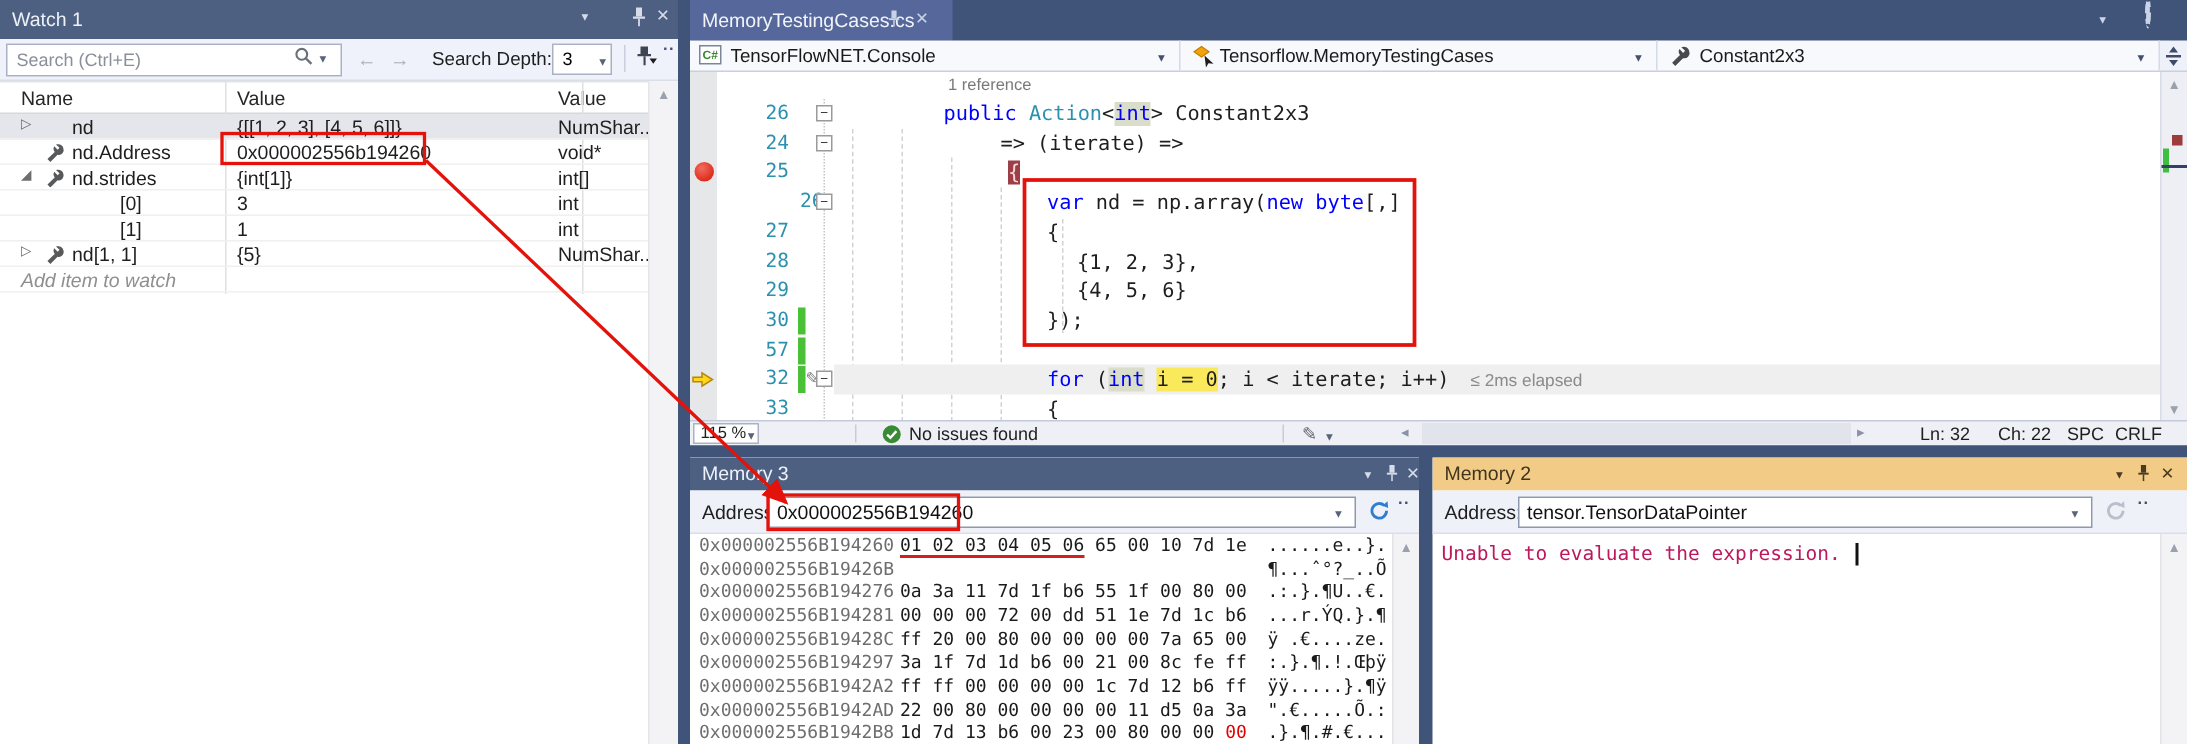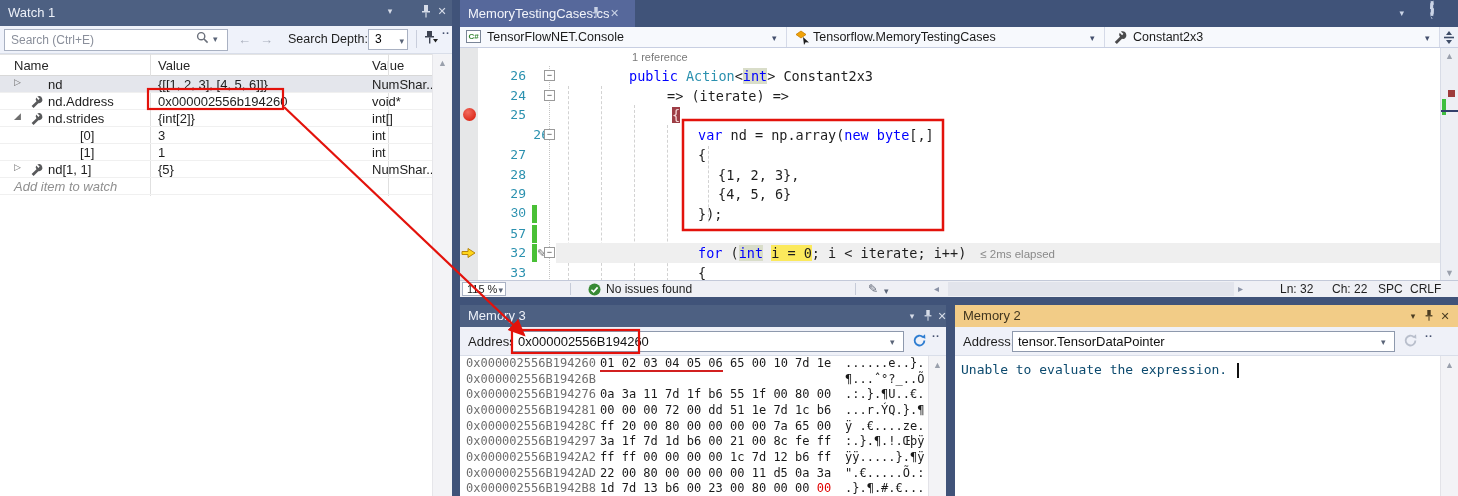--- a/index.html
+++ b/index.html
@@ -74,21 +74,21 @@
   .addr-row{position:absolute;left:0;right:0;top:22px;height:29px;background:#EFF1F8;border-bottom:1px solid #D9DEE9;font-size:13px;color:#1E1E1E;}
   .addr-lbl{position:absolute;left:8px;top:7px;}
   .addr-input{position:absolute;top:4px;height:21px;border:1px solid #8E99AD;background:#fff;font-size:13px;color:#111;padding:0 18px 0 5px;font-family:"Liberation Sans",sans-serif;}
   .m-row{position:absolute;font-family:"DejaVu Sans Mono",monospace;font-size:12px;height:15px;line-height:15px;white-space:pre;color:#1A1A1A;}
   .m-addr{position:absolute;left:6px;color:#6E6E6E;}
   .m-hex{position:absolute;left:140px;}
   .m-ascii{position:absolute;left:385px;}
   .mk{border-bottom:2px solid #D22020;}
   .rd{color:#E00000;}
   .mem-scroll{position:absolute;top:51px;bottom:0;background:#F3F3F6;border-left:1px solid #E3E3E8;}
-  #eval-msg{position:absolute;left:6px;top:57px;font-family:"DejaVu Sans Mono",monospace;font-size:13px;color:#0c4a6e;}
+  #eval-msg{position:absolute;left:6px;top:57px;font-family:"DejaVu Sans Mono",monospace;font-size:13px;color:#be185d;}
   #cursor{display:inline-block;width:1.5px;height:15px;background:#111;vertical-align:middle;margin-left:10px;}
 
   
   .gear{width:11px;height:11px;border-radius:50%;border:2px dashed #CBD4E6;margin-top:8px;}
   .sep-v{position:absolute;width:1px;background:#C6CBD8;top:2px;height:12px;}
   #overlay{position:absolute;inset:0;z-index:100;pointer-events:none;}
 </style>
 </head>
 <body>
 
@@ -160,21 +160,21 @@
           <span class="w-ty">void*</span>
         </div>
         <div class="w-row">
           <span class="w-exp" style="left: 14px;">◢</span>
           <span class="w-ic" style="left: 30px;">
             <svg width="13" height="13" viewBox="0 0 16 16">
               <path fill="#58595B" d="M15 4.6A4 4 0 0 0 10 1.5a4 4 0 0 0-1 .2L11.9 4.4 10.4 6 7.6 3.1a4 4 0 0 0 .4 4.6L2 13.6 4.4 16l5.9-6a4 4 0 0 0 4.7-5.4z"></path>
             </svg>
           </span>
           <span class="w-nm" style="left: 48px;">nd.strides</span>
-          <span class="w-val">{int[2]}</span>
+          <span class="w-val">{int[1]}</span>
           <span class="w-ty">int[]</span>
         </div>
         <div class="w-row">
           <span class="w-ic" style="left: 62px;"><span class="ic-field"></span></span>
           <span class="w-nm" style="left: 80px;">[0]</span>
           <span class="w-val">3</span>
           <span class="w-ty">int</span>
         </div>
         <div class="w-row">
           <span class="w-ic" style="left: 62px;"><span class="ic-field"></span></span>
@@ -276,21 +276,21 @@
         <div class="ln" style="top: 125.1px; margin-left: 23px;">26</div>
         <div class="fold" style="top: 129.1px;">−</div>
         <div class="ct" style="top: 125.1px; left: 238px;"><span class="kw">var</span><span class="pl"> nd = np.array(</span><span class="kw">new</span><span class="pl"> </span><span class="kw">byte</span><span class="pl">[,]</span></div>
         <div class="ln" style="top: 144.8px;">27</div>
         <div class="ct" style="top: 144.8px; left: 238px;"><span class="pl">{</span></div>
         <div class="ln" style="top: 164.5px;">28</div>
         <div class="ct" style="top: 164.5px; left: 258px;"><span class="pl">{1, 2, 3},</span></div>
         <div class="ln" style="top: 184.2px;">29</div>
         <div class="ct" style="top: 184.2px; left: 258px;"><span class="pl">{4, 5, 6}</span></div>
         <div class="chbar" style="top: 204.9px; height: 18px;"></div>
-        <div class="ln" style="top: 203.9px; font-family: Liberation Mono, monospace;">30</div>
+        <div class="ln" style="top: 203.9px;">30</div>
         <div class="ct" style="top: 203.9px; left: 238px;"><span class="pl">});</span></div>
         <div class="chbar" style="top: 224.6px; height: 18px;"></div>
         <div class="ln" style="top: 223.6px;">57</div>
         <div class="ct" style="top: 223.6px; left: 238px;"></div>
         <div class="curline" style="top: 243.3px;"></div>
         <div class="chbar" style="top: 244.3px; height: 18px;"></div>
         <div class="ln" style="top: 243.3px;">32</div>
         <div class="pen" style="top: 243.3px;">✎</div>
         <div class="fold" style="top: 247.3px;">−</div>
         <div style="position: absolute; left: 1px; top: 247.3px;">

